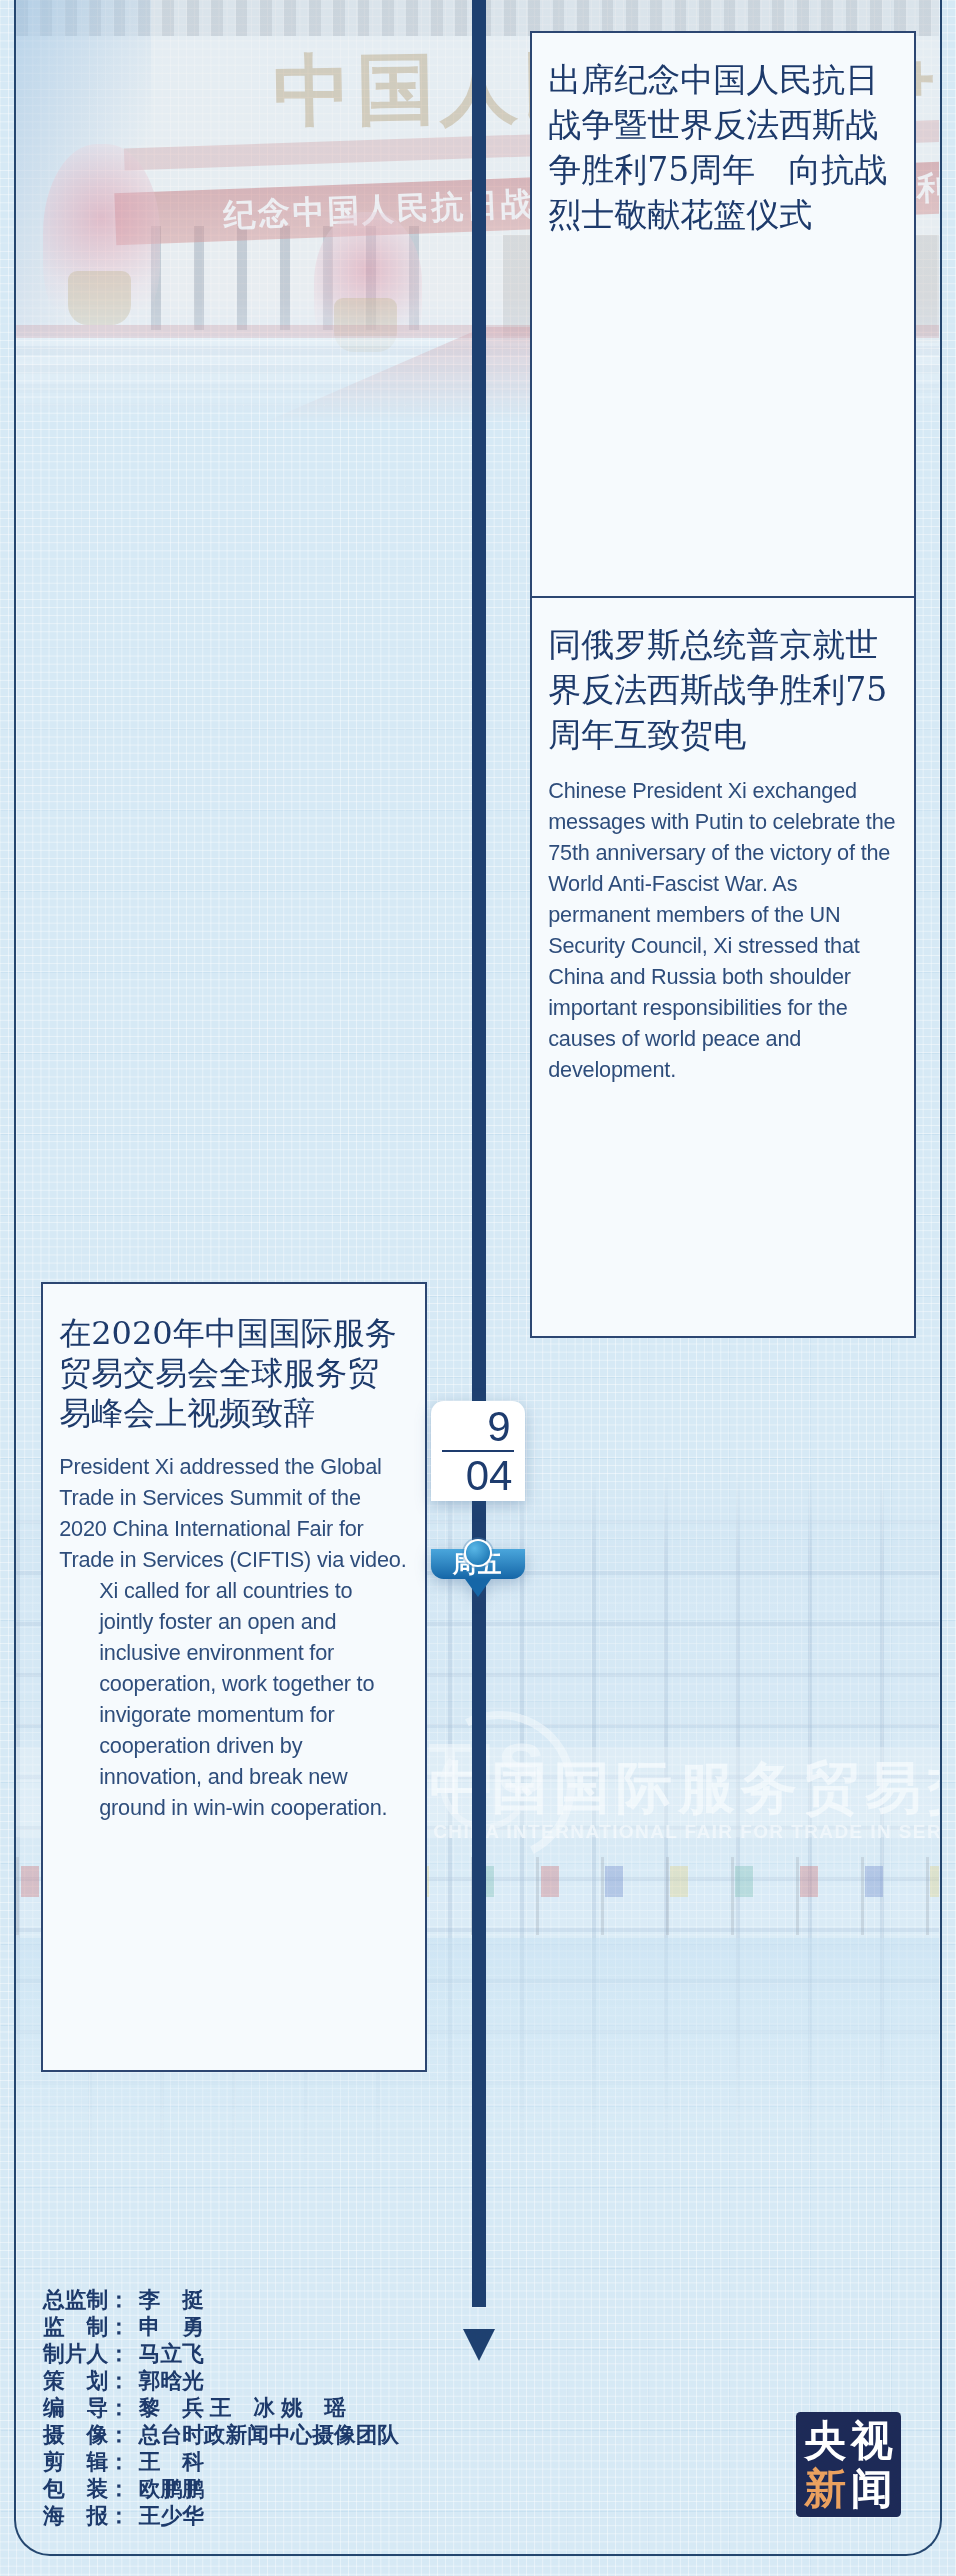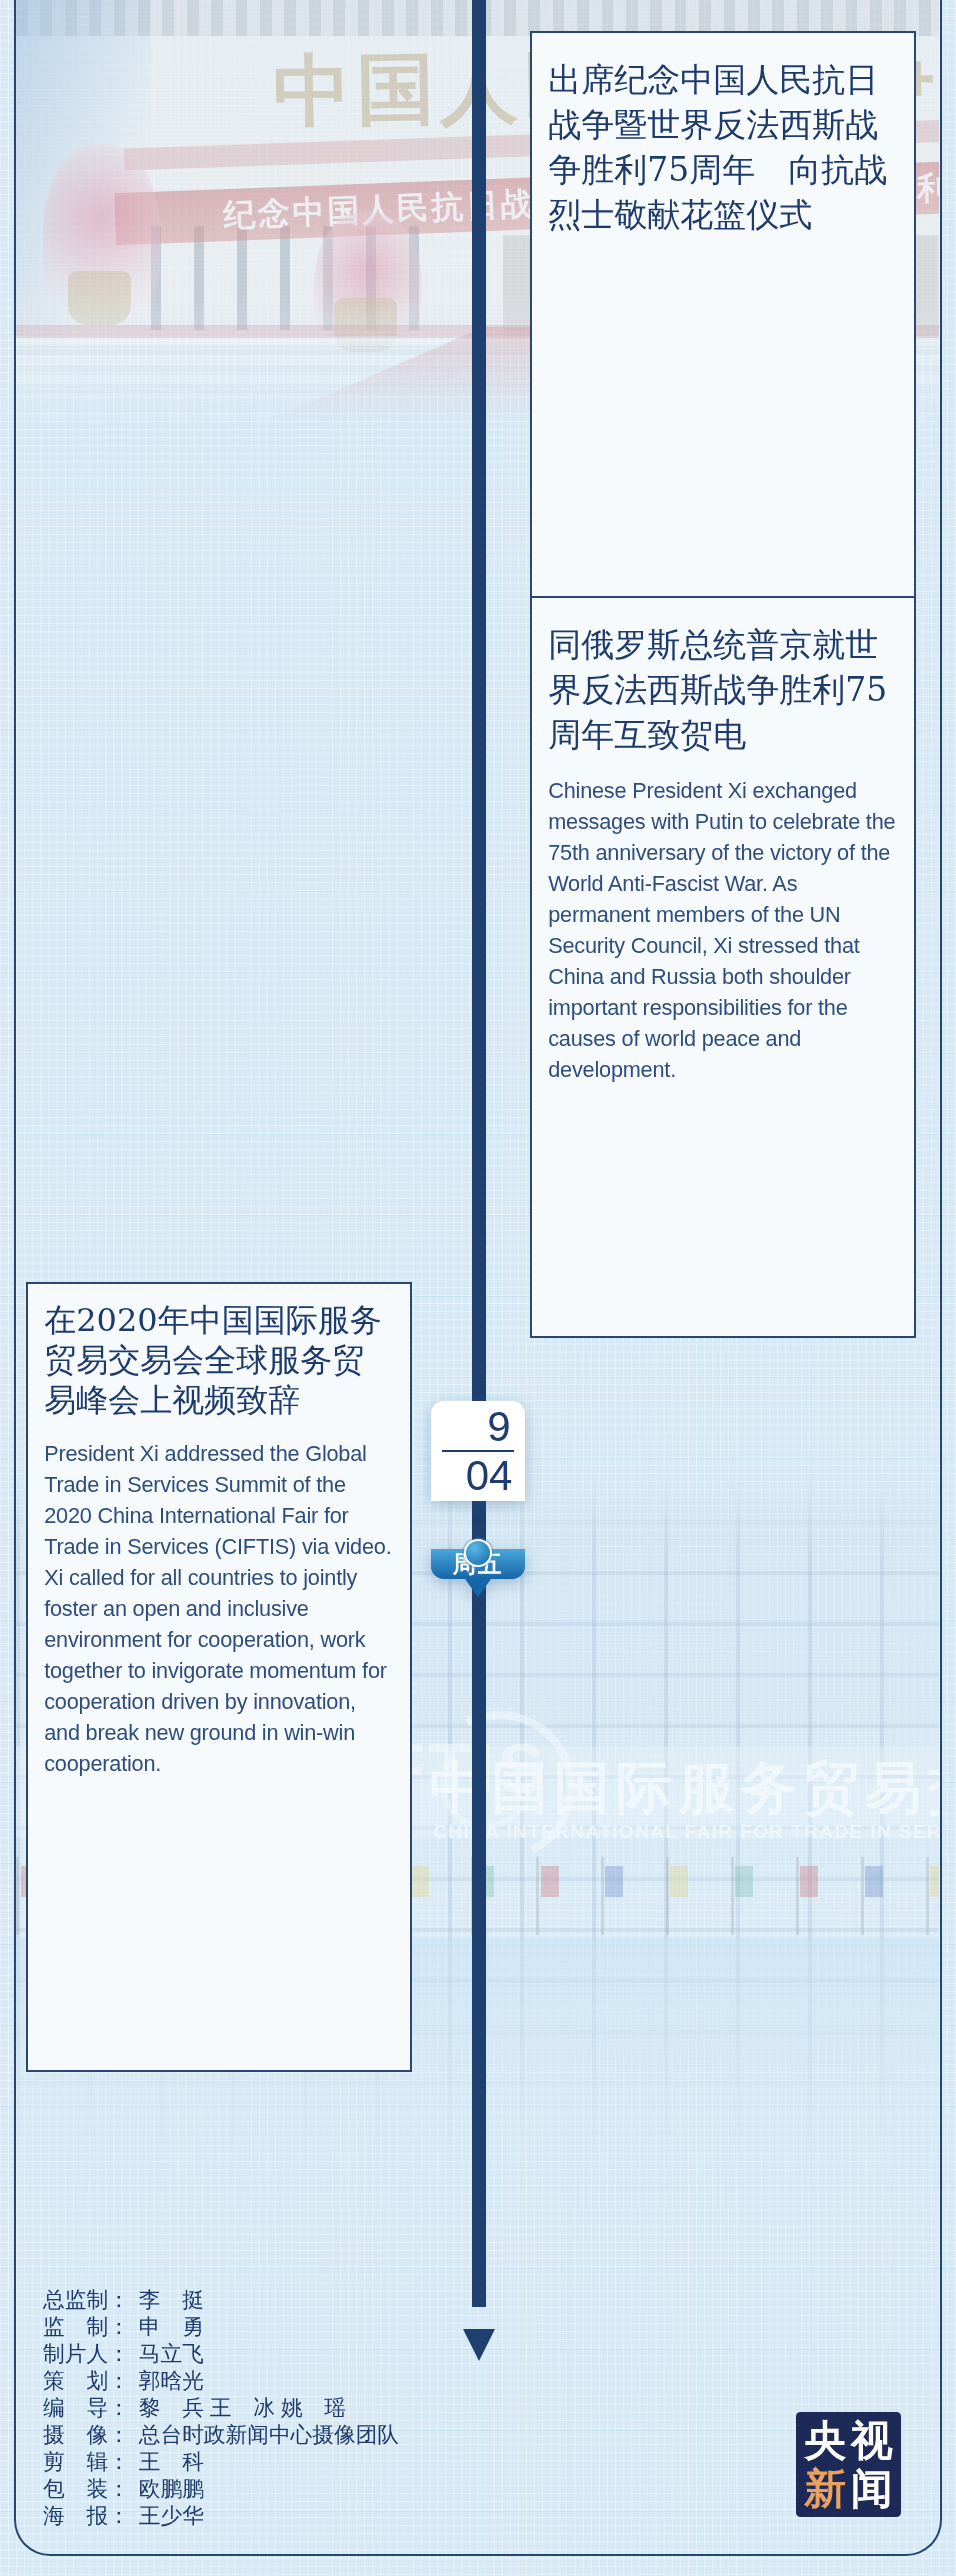--- a/index.html
+++ b/index.html
@@ -103,44 +103,44 @@
   
   .timeline-line{position:absolute;left:472px;top:0;width:13.5px;height:2307px;background:#1e4070;z-index:3;}
   .timeline-arrow{position:absolute;left:463px;top:2329px;width:0;height:0;z-index:3;
     border-left:16.2px solid transparent;border-right:16.2px solid transparent;border-top:32.5px solid #1e4070;}
 
   
   .card{position:absolute;box-sizing:border-box;background:#f6fafd;border:2.7px solid #2c4672;
     padding:23.5px 14.4px 21.7px 16.2px;z-index:4;}
   .card.c1{left:530px;top:31px;width:386px;height:572px;}
   .card.c2{left:530px;top:596px;width:386px;height:742px;}
-  .card.c3{left:26px;top:1282px;width:386px;height:790px;padding-top:16px;}
+  .card.c3{left:41px;top:1282px;width:386px;height:790px;padding-top:29px;}
   .zh{margin:0;font-family:"DejaVu Serif",serif;font-size:33px;line-height:45px;color:#1d3a6b;
     letter-spacing:0;}
   .c3 .zh{font-size:32px;line-height:40px;}
   .en{margin:18px 0 0 0;font-size:21.7px;line-height:31px;color:#2e4d7b;letter-spacing:-0.2px;}
-  .en + .en{margin-top:0;}
+  .en + .en{margin-top:0;margin-left:40px;}
 
   
   .date-badge{position:absolute;left:431px;top:1401px;width:94px;z-index:6;
     filter:drop-shadow(0 4.5px 7.2px rgba(40,80,130,.3));}
   .badge-white{background:#ffffff;border-radius:12.6px 12.6px 0 0;padding:5.4px 10.8px 3.6px 10.8px;}
   .badge-month{font-size:42px;line-height:42px;font-weight:500;color:#1e3c6e;text-align:right;
     padding:0 3.6px 1.8px 0;border-bottom:2.7px solid #1e3c6e;}
   .badge-day{font-size:42px;line-height:43px;font-weight:500;color:#1e3c6e;text-align:right;padding:1.8px 1.8px 0 0;}
   .badge-band{background:linear-gradient(180deg,#4aa6dc,#1566a7);border-radius:0 0 12.6px 12.6px;
     color:#fff;font-size:23.5px;line-height:30px;font-weight:bold;text-align:center;letter-spacing:1.8px;margin-top:48px;}
   .badge-pointer{width:0;height:0;margin:0 auto;
     border-left:13.5px solid transparent;border-right:13.5px solid transparent;border-top:18px solid #1566a7;}
   .timeline-dot{position:absolute;left:464px;top:1539px;width:24.4px;height:24.4px;border-radius:50%;z-index:6;
     background:radial-gradient(circle at 35% 30%,#5ab8e7,#0f67a8);
     border:2.7px solid #ffffff;box-shadow:0 0 0 1.8px rgba(70,130,180,.35);}
 
   
-  .credits{position:absolute;left:43px;top:2286px;z-index:6;color:#1d3a6b;font-weight:normal;
+  .credits{position:absolute;left:43px;top:2286px;z-index:6;color:#1d3a6b;font-weight:bold;
     font-size:21.7px;line-height:27px;}
   .credit-row{white-space:nowrap;}
   .credit-role{display:inline-block;}
   .credit-name{display:inline-block;margin-left:9px;}
 
   
   .logo{position:absolute;left:796px;top:2412px;width:105px;height:105px;background:#1d2a57;
     border-radius:4.5px;z-index:6;display:flex;flex-direction:column;justify-content:center;align-items:center;}
   .logo-row{display:flex;gap:4.5px;}
   .logo-char{color:#ffffff;font-size:42px;line-height:48px;font-weight:bold;}

